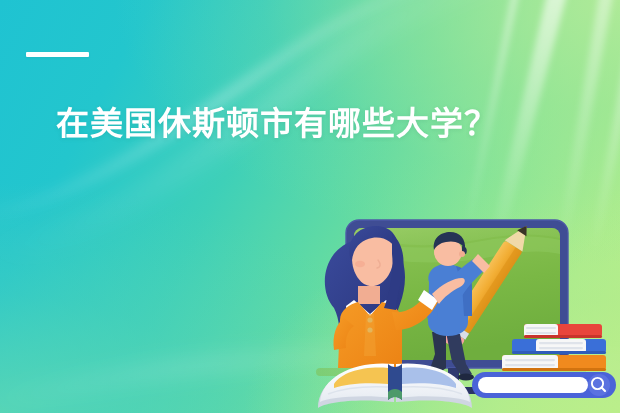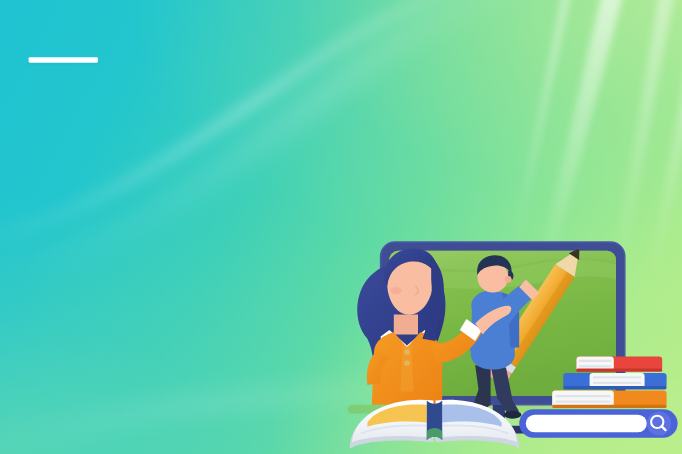--- a/index.html
+++ b/index.html
@@ -161,20 +161,21 @@
       <g filter="url(#rayBlur)">
         <polygon points="548,-10 568,-10 500,250 488,250" fill="url(#rayGrad)"></polygon>
         <polygon points="600,-10 614,-10 566,250 556,250" fill="url(#rayGrad2)"></polygon>
         <polygon points="512,-10 520,-10 470,230 464,230" fill="url(#rayGrad2)"></polygon>
         <polygon points="628,40 640,40 598,250 590,250" fill="url(#rayGrad2)"></polygon>
       </g>
     </svg>
   </div>
 
   <div class="accent-dash"></div>
+  <h1 class="headline">在美国休斯顿市有哪些大学？</h1>
 
   <div class="illustration">
     <svg viewBox="0 0 324 217" xmlns="http://www.w3.org/2000/svg">
       <defs>
         <linearGradient id="boardScreen" x1="0" y1="0" x2="0.25" y2="1">
           <stop offset="0%" stop-color="#8cc456"></stop>
           <stop offset="55%" stop-color="#7ab845"></stop>
           <stop offset="100%" stop-color="#6fae3e"></stop>
         </linearGradient>
         <linearGradient id="boardScreenTop" x1="0" y1="0" x2="1" y2="0.6">

